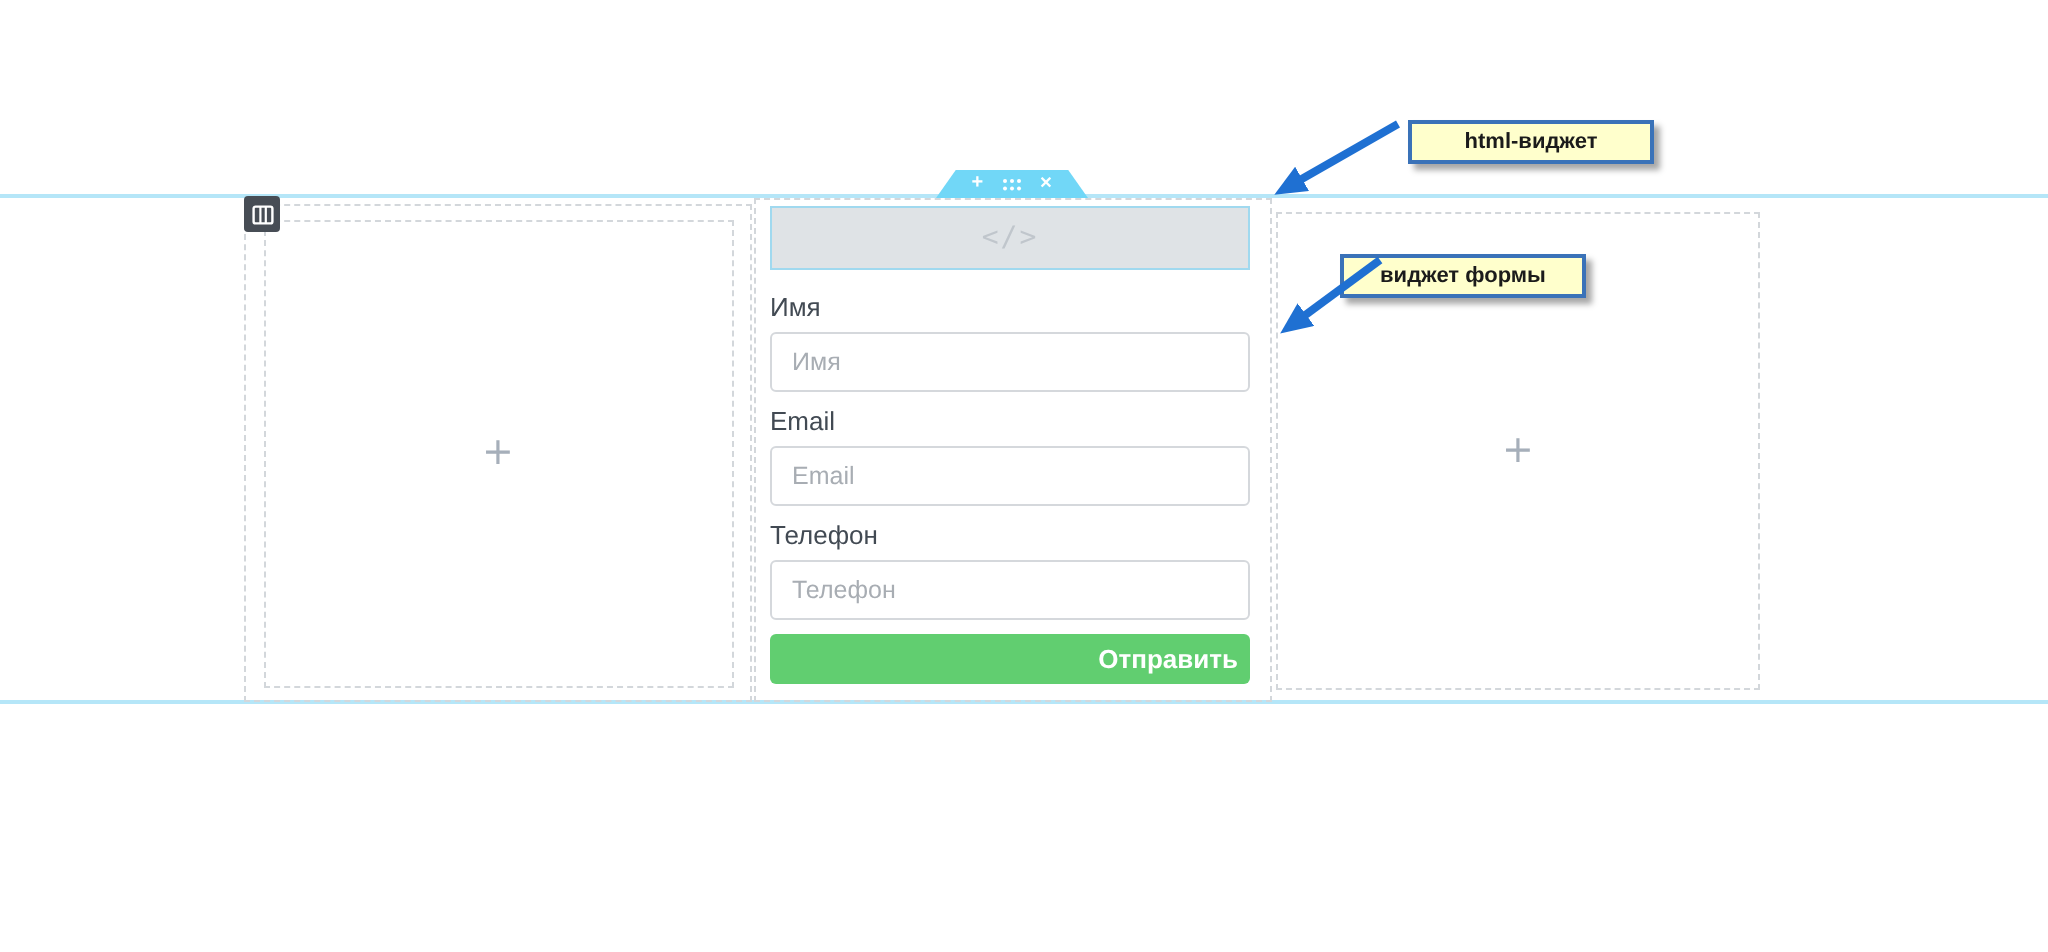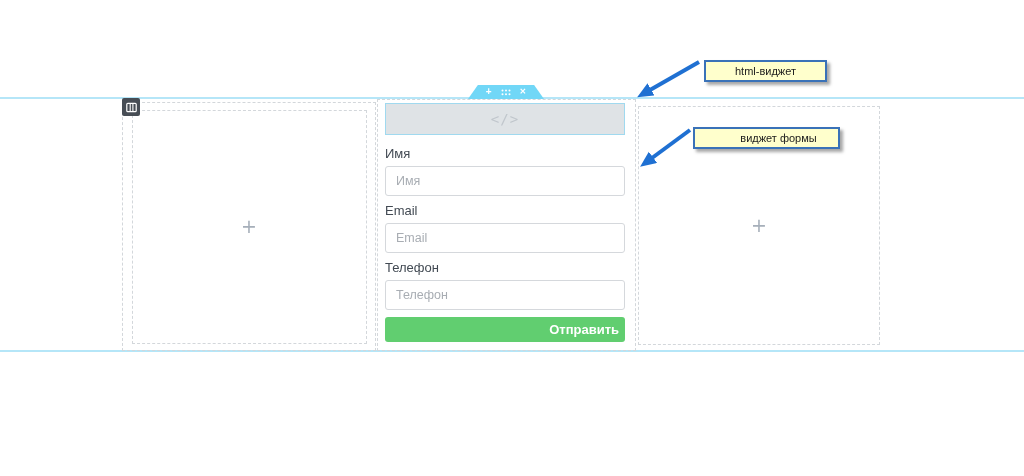--- a/index.html
+++ b/index.html
@@ -55,24 +55,24 @@
 
   #submit-btn{
     position:absolute;left:385px;top:317px;width:240px;height:25px;background:#61ce70;
     border:none;border-radius:3px;color:#ffffff;font-size:13px;font-weight:bold;
     font-family:"Liberation Sans", sans-serif;cursor:pointer;text-align:right;
   }
 
   .callout{
     position:absolute;width:119px;height:18px;background:#ffffcc;border:2px solid #3a72b8;
     box-shadow:3px 3px 3px rgba(0,0,0,0.35);display:flex;align-items:center;justify-content:center;
-    font-size:11px;font-weight:normal;color:#1b1b1b;
+    font-size:11px;font-weight:bold;color:#1b1b1b;
   }
   #callout-html{left:704px;top:60px;}
-  #callout-form{left:693px;top:127px;padding-left:24px;}
+  #callout-form{left:670px;top:127px;}
 
   #arrows{position:absolute;left:0;top:0;pointer-events:none;}
 </style>
 </head>
 <body>
 
 <div id="canvas">
 
   <div class="hline" id="section-line-top"></div>
   <div class="hline" id="section-line-bottom"></div>

